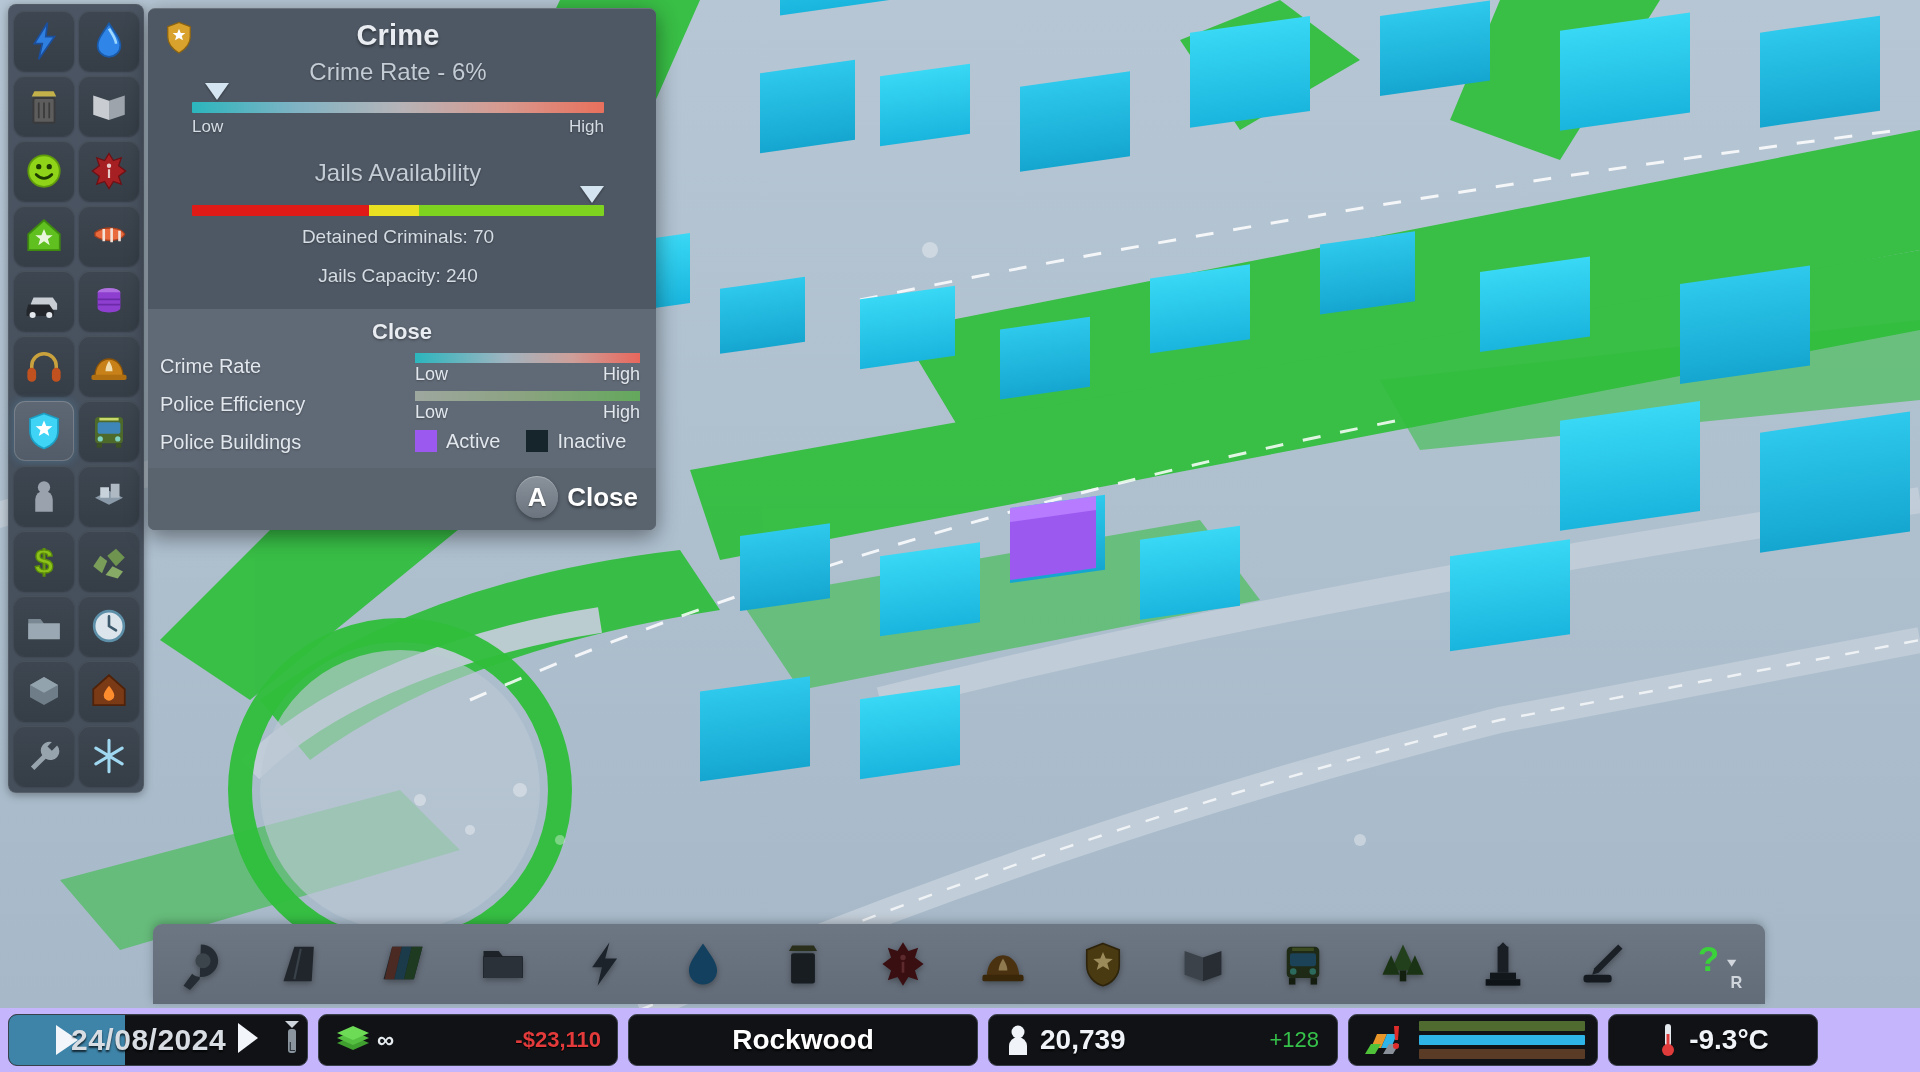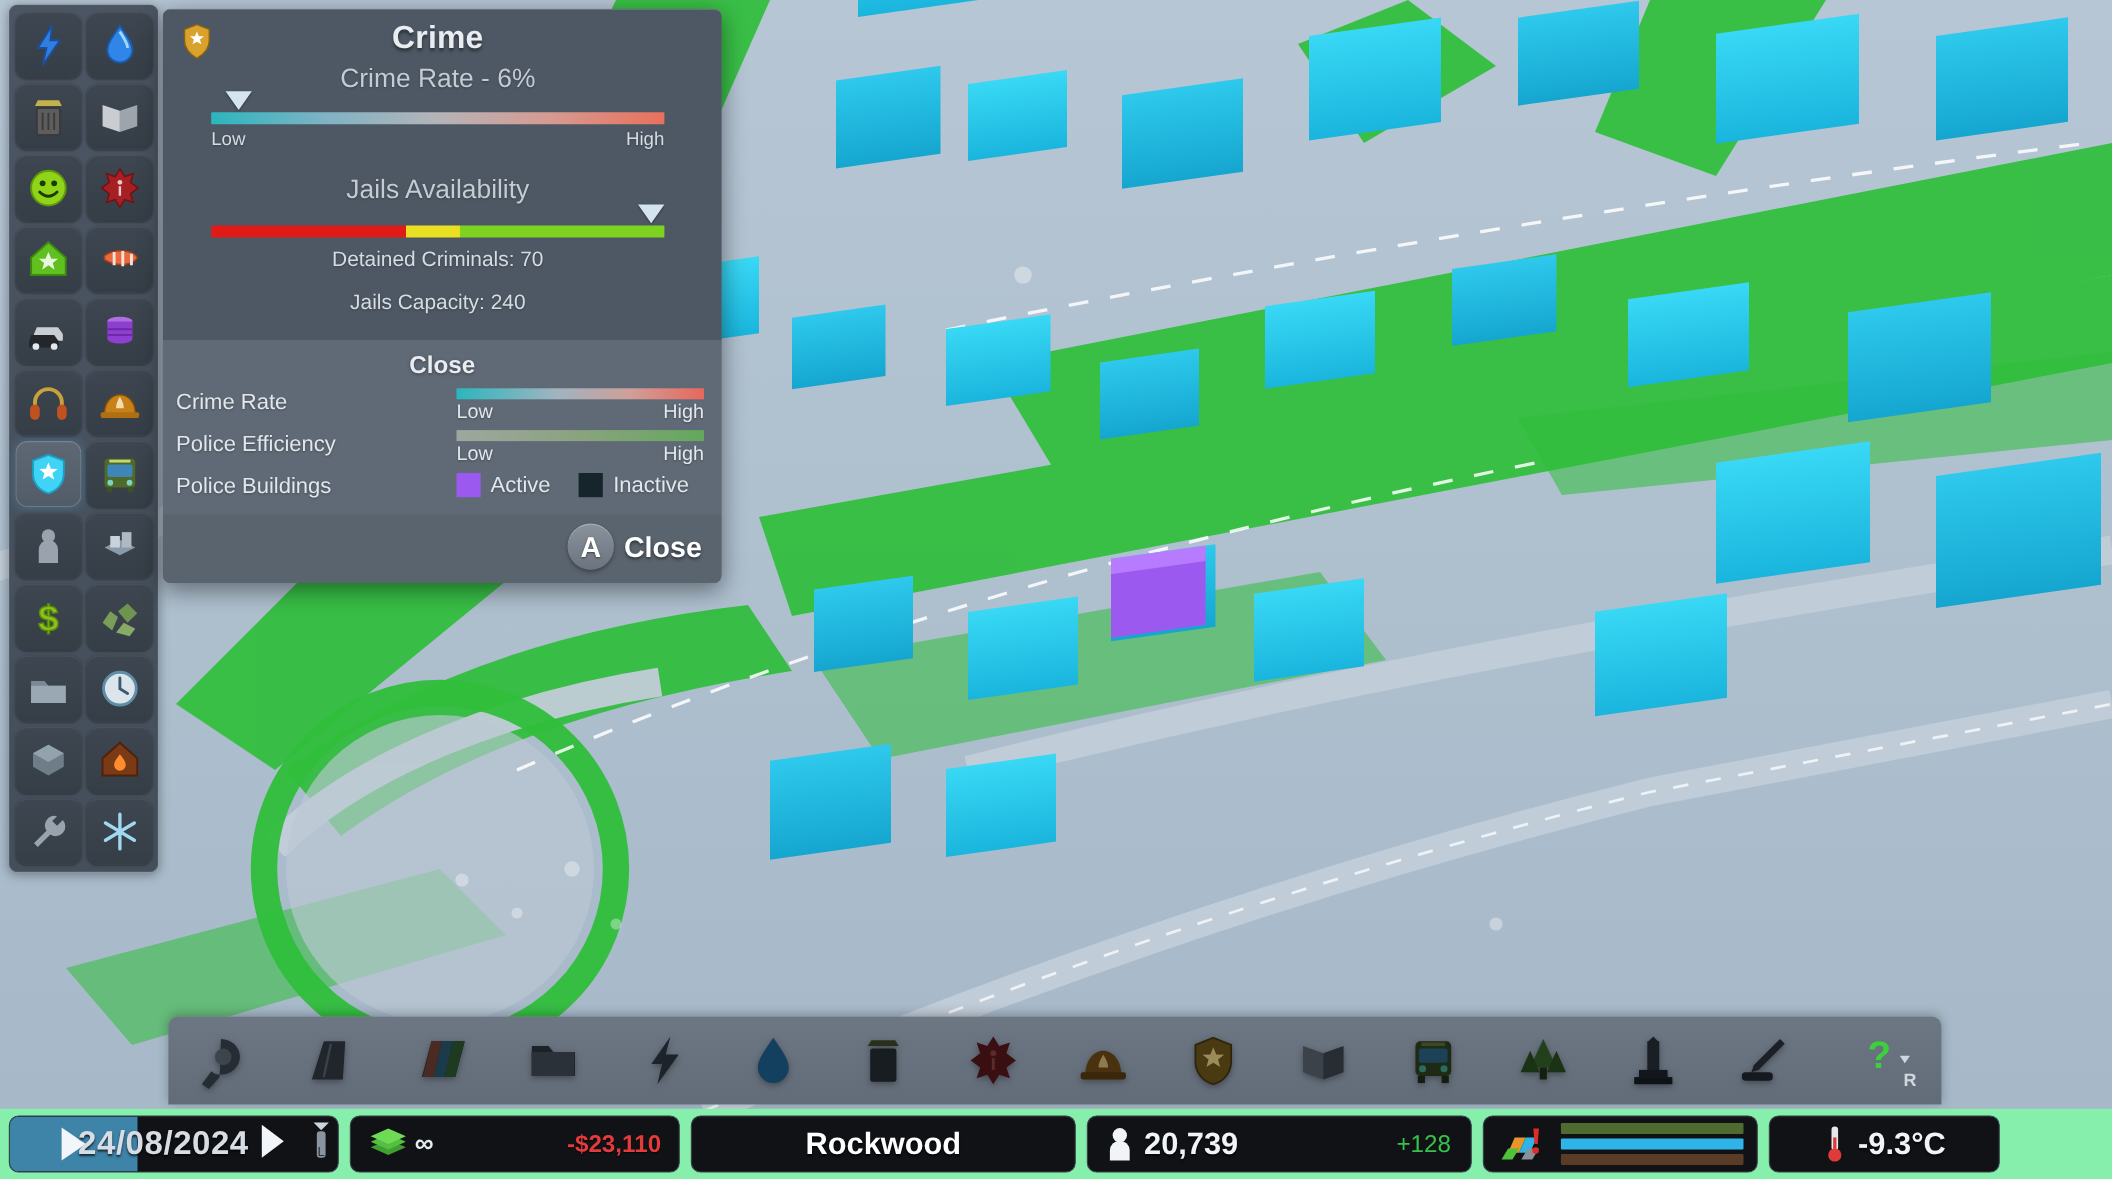--- a/index.html
+++ b/index.html
@@ -122,21 +122,21 @@
   .tool-btn svg { width:52px; height:52px; display:block; filter:drop-shadow(0 2px 3px rgba(0,0,0,.35)); }
   #help-btn {
     position:absolute; right:10px; top:50%; transform:translateY(-50%);
     width:70px; height:62px; display:flex; align-items:center; justify-content:center;
     cursor:pointer;
   }
 
   
   #statusbar {
     position:absolute; left:0; bottom:0; width:1920px; height:64px;
-    background:#86efac; display:flex; align-items:center; gap:10px; padding:0 8px;
+    background:#c4b5fd; display:flex; align-items:center; gap:10px; padding:0 8px;
   }
   .sb-cell {
     height:52px; border-radius:9px; background:#101215;
     border:1px solid #3a4049; display:flex; align-items:center;
     box-shadow:inset 0 1px 0 rgba(255,255,255,.04);
   }
   #sb-date { width:300px; padding:0; overflow:hidden; position:relative; }
   .date-play {
     width:116px; height:100%; background:#3e83a8; display:flex; align-items:center; justify-content:center;
     cursor:pointer;

